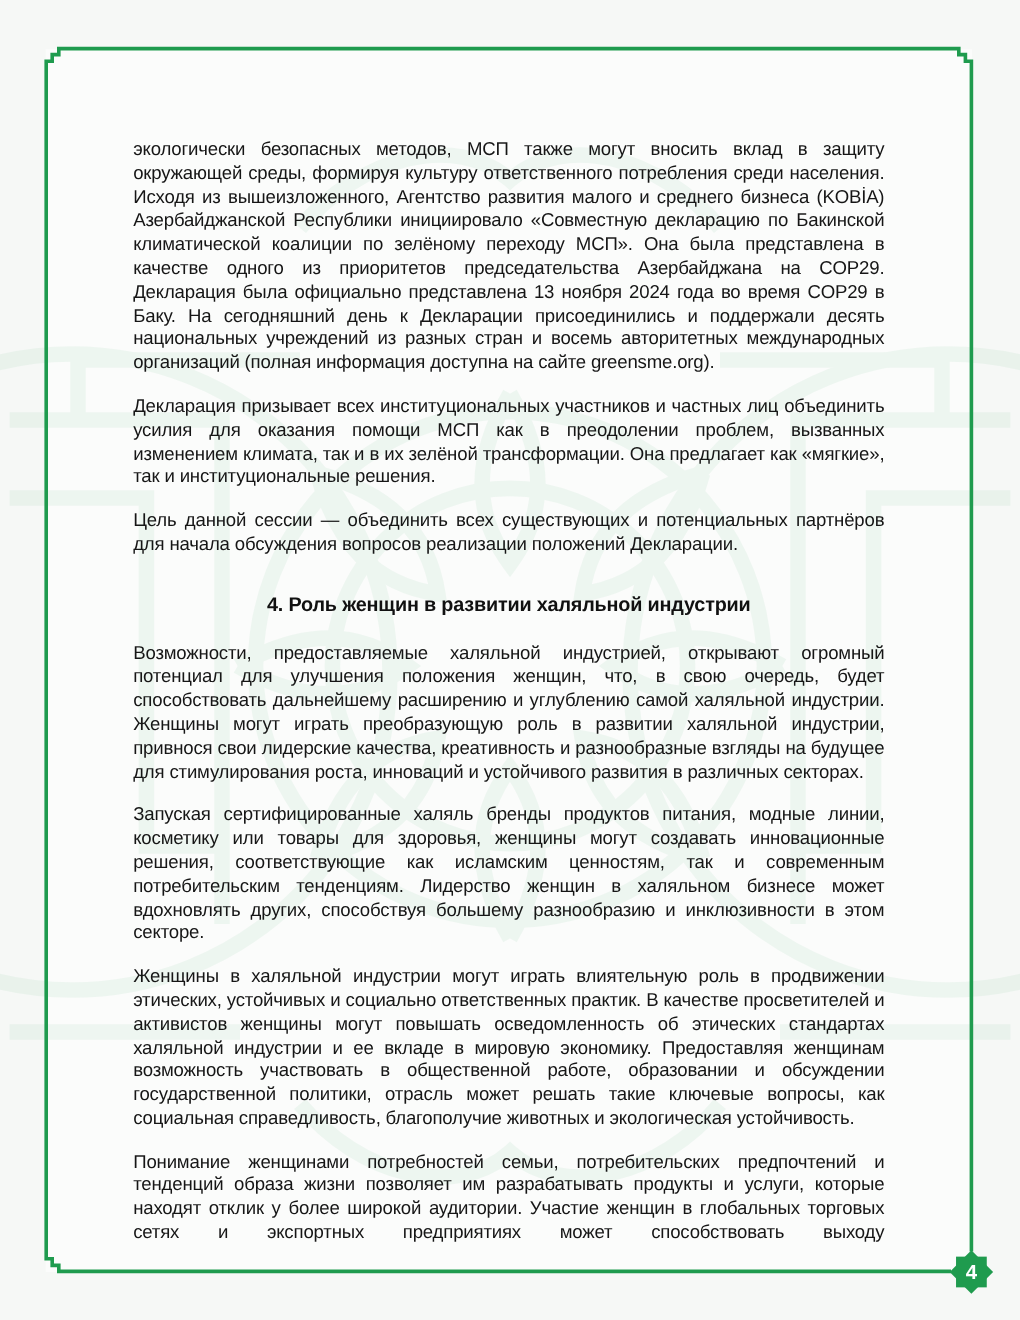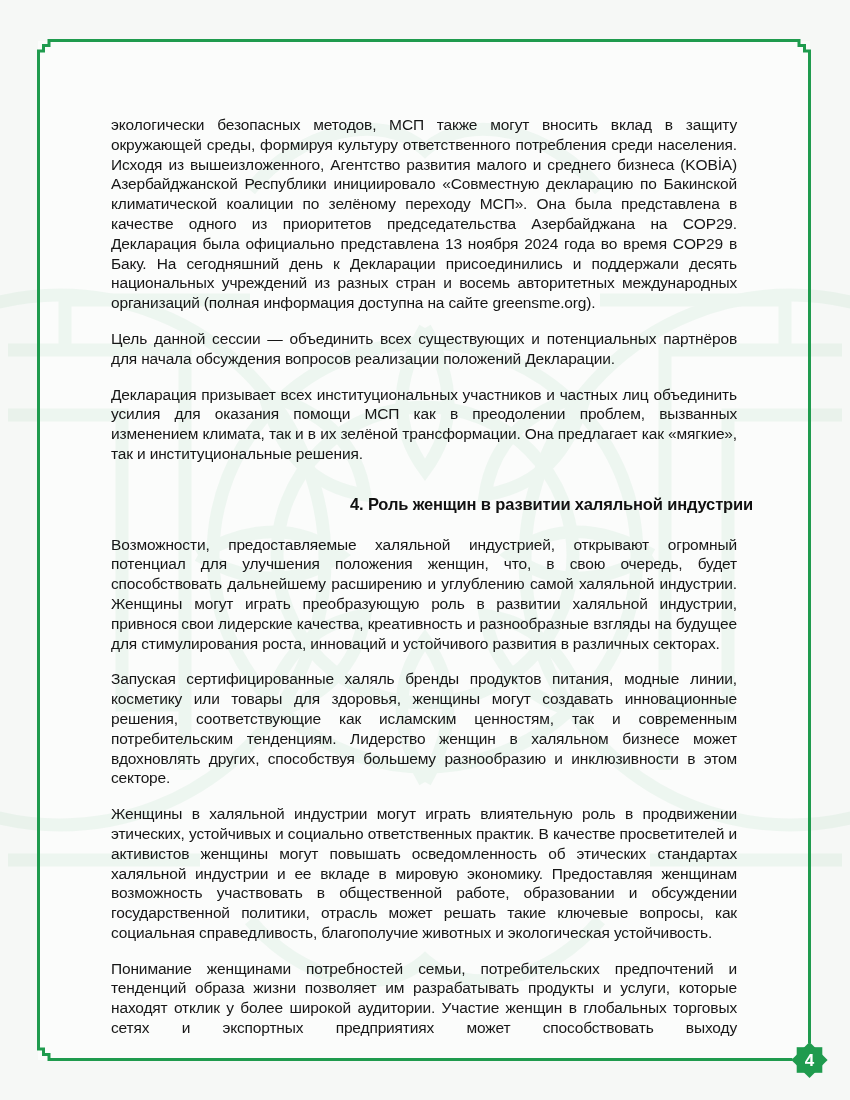--- a/index.html
+++ b/index.html
@@ -50,21 +50,21 @@
     text-align: justify;
   }
   main.content p.cont {
     text-align-last: justify;
   }
   main.content h2 {
     margin: 31px 0 20px 0;
     font-size: 16.5px;
     line-height: 19.8px;
     font-weight: bold;
-    text-align: right;
+    text-align: center;
     color: #111;
   }
 </style>
 </head>
 <body>
 
 <div class="page">
 
   <div class="page-inner-bg"></div>
 
@@ -104,22 +104,22 @@
              V 1043" fill="none" stroke="#1f9b4e" stroke-width="3"></path>
     <g transform="translate(809.5,1060)">
       <rect x="-12.8" y="-12.8" width="25.6" height="25.6" fill="#1f9b4e"></rect>
       <rect x="-12.8" y="-12.8" width="25.6" height="25.6" fill="#1f9b4e" transform="rotate(45)"></rect>
       <text x="0" y="6" text-anchor="middle" font-size="17" font-weight="bold" font-family="Liberation Sans, sans-serif" fill="#ffffff">4</text>
     </g>
   </svg>
 
   <main class="content">
     <p>экологически безопасных методов, МСП также могут вносить вклад в защиту окружающей среды, формируя культуру ответственного потребления среди населения. Исходя из вышеизложенного, Агентство развития малого и среднего бизнеса (KOBİA) Азербайджанской Республики инициировало «Совместную декларацию по Бакинской климатической коалиции по зелёному переходу МСП». Она была представлена в качестве одного из приоритетов председательства Азербайджана на COP29. Декларация была официально представлена 13 ноября 2024 года во время COP29 в Баку. На сегодняшний день к Декларации присоединились и поддержали десять национальных учреждений из разных стран и восемь авторитетных международных организаций (полная информация доступна на сайте greensme.org).</p>
+    <p>Декларация призывает всех институциональных участников и частных лиц объединить усилия для оказания помощи МСП как в преодолении проблем, вызванных изменением климата, так и в их зелёной трансформации. Она предлагает как «мягкие», так и институциональные решения.</p>
     <p>Цель данной сессии — объединить всех существующих и потенциальных партнёров для начала обсуждения вопросов реализации положений Декларации.</p>
-    <p>Декларация призывает всех институциональных участников и частных лиц объединить усилия для оказания помощи МСП как в преодолении проблем, вызванных изменением климата, так и в их зелёной трансформации. Она предлагает как «мягкие», так и институциональные решения.</p>
 
     <h2>4. Роль женщин в развитии халяльной индустрии</h2>
 
     <p>Возможности, предоставляемые халяльной индустрией, открывают огромный потенциал для улучшения положения женщин, что, в свою очередь, будет способствовать дальнейшему расширению и углублению самой халяльной индустрии. Женщины могут играть преобразующую роль в развитии халяльной индустрии, привнося свои лидерские качества, креативность и разнообразные взгляды на будущее для стимулирования роста, инноваций и устойчивого развития в различных секторах.</p>
     <p>Запуская сертифицированные халяль бренды продуктов питания, модные линии, косметику или товары для здоровья, женщины могут создавать инновационные решения, соответствующие как исламским ценностям, так и современным потребительским тенденциям. Лидерство женщин в халяльном бизнесе может вдохновлять других, способствуя большему разнообразию и инклюзивности в этом секторе.</p>
     <p>Женщины в халяльной индустрии могут играть влиятельную роль в продвижении этических, устойчивых и социально ответственных практик. В качестве просветителей и активистов женщины могут повышать осведомленность об этических стандартах халяльной индустрии и ее вкладе в мировую экономику. Предоставляя женщинам возможность участвовать в общественной работе, образовании и обсуждении государственной политики, отрасль может решать такие ключевые вопросы, как социальная справедливость, благополучие животных и экологическая устойчивость.</p>
     <p class="cont">Понимание женщинами потребностей семьи, потребительских предпочтений и тенденций образа жизни позволяет им разрабатывать продукты и услуги, которые находят отклик у более широкой аудитории. Участие женщин в глобальных торговых сетях и экспортных предприятиях может способствовать выходу</p>
   </main>
 
 </div>

